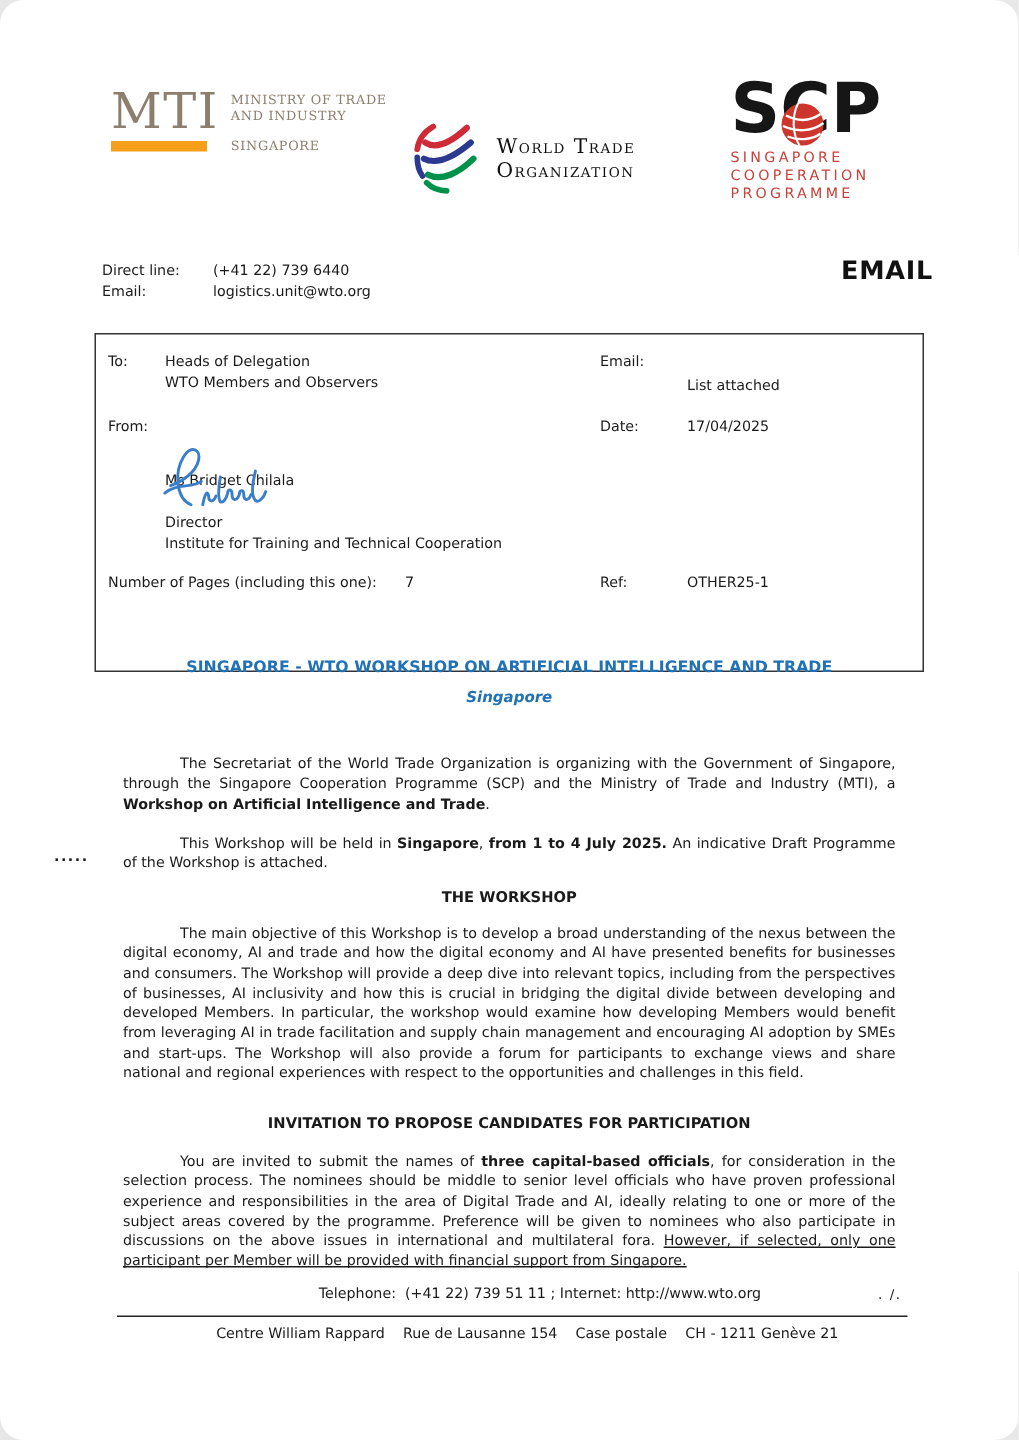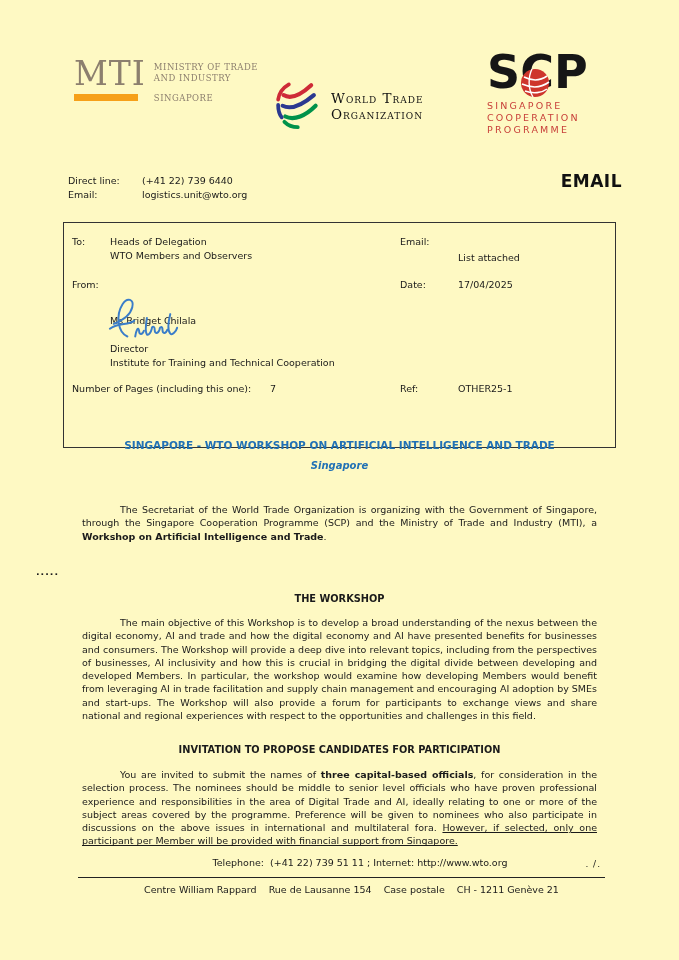--- a/index.html
+++ b/index.html
@@ -1,20 +1,20 @@
 <!DOCTYPE html>
 <html><head>
 <meta charset="utf-8">
 <style>
   * { margin:0; padding:0; box-sizing:border-box; }
   html,body { background:#e8e8e8; }
   .page {
     position:relative; width:679px; height:960px; margin:0 auto;
-    background:#fef9c3; overflow:hidden;
-    font-family:"DejaVu Sans", sans-serif; color:#1a1a1a;
+    background:#ffffff; overflow:hidden;
+    font-family:"DejaVu Sans", sans-serif; color:#1a1a1a;border-radius:16px;
   }
   
   .mti-logo { position:absolute; top:57px; left:74px; display:flex; align-items:flex-start; }
   .mti-left { display:flex; flex-direction:column; }
   .mti-acronym { font-family:"DejaVu Serif", serif; font-size:33px; line-height:34px; color:#8c7f6e; letter-spacing:1px; }
   .mti-bar { width:64px; height:7px; background:#f6a019; margin-top:3px; }
   .mti-right { margin-left:8px; padding-top:5px; font-family:"DejaVu Serif", serif; font-size:8.5px; line-height:11px; letter-spacing:0.5px; color:#8c7f6e; }
   .mti-right .mti-sg { margin-top:9px; }
 
   .wto-logo { position:absolute; top:76px; left:271px; display:flex; align-items:center; }
@@ -150,20 +150,21 @@
     <span class="fb" style="left:336px;top:159px;">Ref:</span>
     <span class="fb" style="left:394px;top:159px;">OTHER25-1</span>
   </div>
 
   <div class="title-block" style="color: rgb(33, 113, 181);">
     <div class="doc-title">SINGAPORE - WTO WORKSHOP ON ARTIFICIAL INTELLIGENCE AND TRADE</div>
     <div class="doc-loc">Singapore</div>
   </div>
 
   <div class="para" style="top:503px;"><span>The Secretariat of the World Trade Organization is organizing with the Government of Singapore, through the Singapore Cooperation Programme (SCP) and the Ministry of Trade and Industry (MTI), a </span><span style="font-weight: bold;">Workshop on Artificial Intelligence and Trade</span><span>.</span></div>
+  <div class="para" style="top:556px;"><span>This Workshop will be held in </span><span style="font-weight: bold;">Singapore</span><span>, </span><span style="font-weight: bold;">from 1 to 4 July 2025.</span><span> An indicative Draft Programme of the Workshop is attached.</span></div>
   <div class="margin-note">.....</div>
 
   <div class="heading" style="top:593px;">THE WORKSHOP</div>
   <div class="para" style="top:616px;">The main objective of this Workshop is to develop a broad understanding of the nexus between the digital economy, AI and trade and how the digital economy and AI have presented benefits for businesses and consumers. The Workshop will provide a deep dive into relevant topics, including from the perspectives of businesses, AI inclusivity and how this is crucial in bridging the digital divide between developing and developed Members. In particular, the workshop would examine how developing Members would benefit from leveraging AI in trade facilitation and supply chain management and encouraging AI adoption by SMEs and start-ups. The Workshop will also provide a forum for participants to exchange views and share national and regional experiences with respect to the opportunities and challenges in this field.</div>
 
   <div class="heading" style="top:744px;">INVITATION TO PROPOSE CANDIDATES FOR PARTICIPATION</div>
   <div class="para" style="top:768px;"><span>You are invited to submit the names of </span><span style="font-weight: bold;">three capital-based officials</span><span>, for consideration in the selection process. The nominees should be middle to senior level officials who have proven professional experience and responsibilities in the area of Digital Trade and AI, ideally relating to one or more of the subject areas covered by the programme. Preference will be given to nominees who also participate in discussions on the above issues in international and multilateral fora. </span><span style="text-decoration: underline;">However, if selected, only one participant per Member will be provided with financial support from Singapore.</span></div>
 
   <div class="cont-mark">. /.</div>
 

